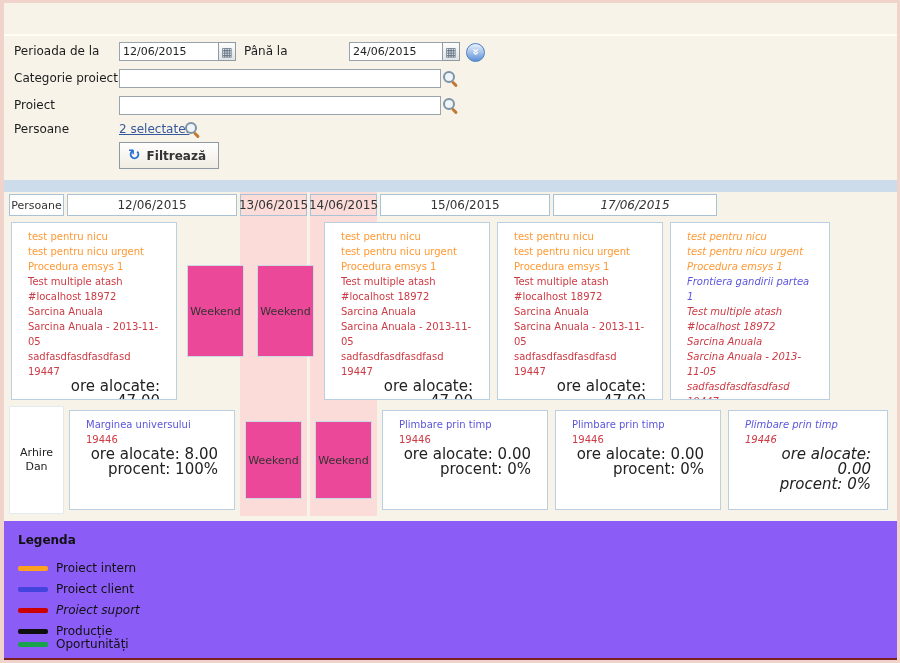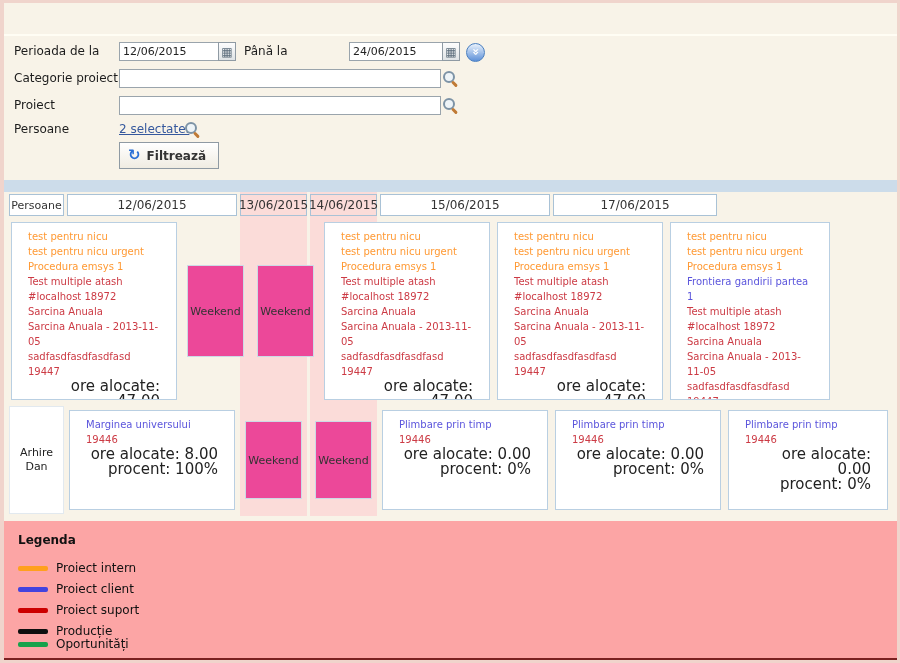--- a/index.html
+++ b/index.html
@@ -45,21 +45,21 @@
   
   .table-wrap{position:absolute;left:0;top:177px;width:893px;height:338px;}
   .table-top-strip{position:absolute;left:0;top:0;width:100%;height:12px;background:#ccdcea;}
   .weekend-strip{position:absolute;top:12px;height:324px;background:#fbdcd9;}
   .ws1{left:236px;width:67px;} .ws2{left:306px;width:67px;}
   .trow{position:absolute;left:5px;display:flex;}
   .trow-header{top:14px;height:22px;}
   .trow-0{top:38px;height:186px;}
   .trow-1{top:226px;height:108px;}
   .cell{margin-right:3px;box-sizing:border-box;position:relative;}
-  .w-person{width:55px;} .w-wide{width:170px;} .w-narrow{width:67px;} .w-last{width:164px;}
+  .w-person{width:55px;} .w-wide{width:170px;} .w-narrow{width:67px;} .w-last{width:164px;font-style:italic;}
   .hcell{
     border:1px solid #a9c2d6;background:#fff;display:flex;align-items:center;justify-content:center;
     font-size:12px;color:#333;height:22px;
   }
   .hcell.person{font-size:11px;}
   .hcell.weekend{background:#fbdcd9;}
   .pcell{
     border:1px solid #e2e9ef;background:#fff;display:flex;align-items:center;justify-content:center;
     text-align:center;font-size:11px;color:#222;line-height:14px;padding:2px;
   }
@@ -70,21 +70,21 @@
   }
   .pline{font-size:10px;line-height:15px;}
   .totline{font-size:15px;line-height:15px;color:#222;text-align:right;}
   .weekcell{height:100%;display:flex;align-items:center;justify-content:center;}
   .weekbox{
     border:1px solid #ccdae6;background:#ec4899;width:55px;
     display:flex;align-items:center;justify-content:center;font-size:11px;color:#333;
   }
   .trow-0 .weekbox{height:90px;} .trow-1 .weekbox{height:76px;}
   
-  .legend{position:absolute;left:0;top:518px;width:893px;height:137px;background:#fca5a5;}
+  .legend{position:absolute;left:0;top:518px;width:893px;height:137px;background:#8b5cf6;}
   .legend-title{position:absolute;left:14px;top:12px;font-size:12px;font-weight:bold;color:#111;}
   .legend-item{position:absolute;left:14px;height:20px;display:flex;align-items:center;}
   .legend-bar{width:30px;height:5px;border-radius:2px;margin-right:8px;}
   .legend-label{font-size:12px;color:#111;}
 </style>
 </head>
 <body>
 
 <div class="page">
 
@@ -259,21 +259,21 @@
     <div class="legend-title">Legenda</div>
     <div id="legend-items">
         <div class="legend-item" style="top: 37px;">
           <div class="legend-bar" style="background: rgb(255, 160, 30);"></div>
           <div class="legend-label">Proiect intern</div>
         </div>
         <div class="legend-item" style="top: 58px;">
           <div class="legend-bar" style="background: rgb(67, 67, 222);"></div>
           <div class="legend-label">Proiect client</div>
         </div>
-        <div class="legend-item" style="top: 79px;">
+        <div class="legend-item" style="top: 79px; font-style: italic;">
           <div class="legend-bar" style="background: rgb(204, 0, 0);"></div>
           <div class="legend-label">Proiect suport</div>
         </div>
         <div class="legend-item" style="top: 100px;">
           <div class="legend-bar" style="background: rgb(15, 15, 15);"></div>
           <div class="legend-label">Producție</div>
         </div>
         <div class="legend-item" style="top: 113px;">
           <div class="legend-bar" style="background: rgb(23, 162, 75);"></div>
           <div class="legend-label">Oportunități</div>

